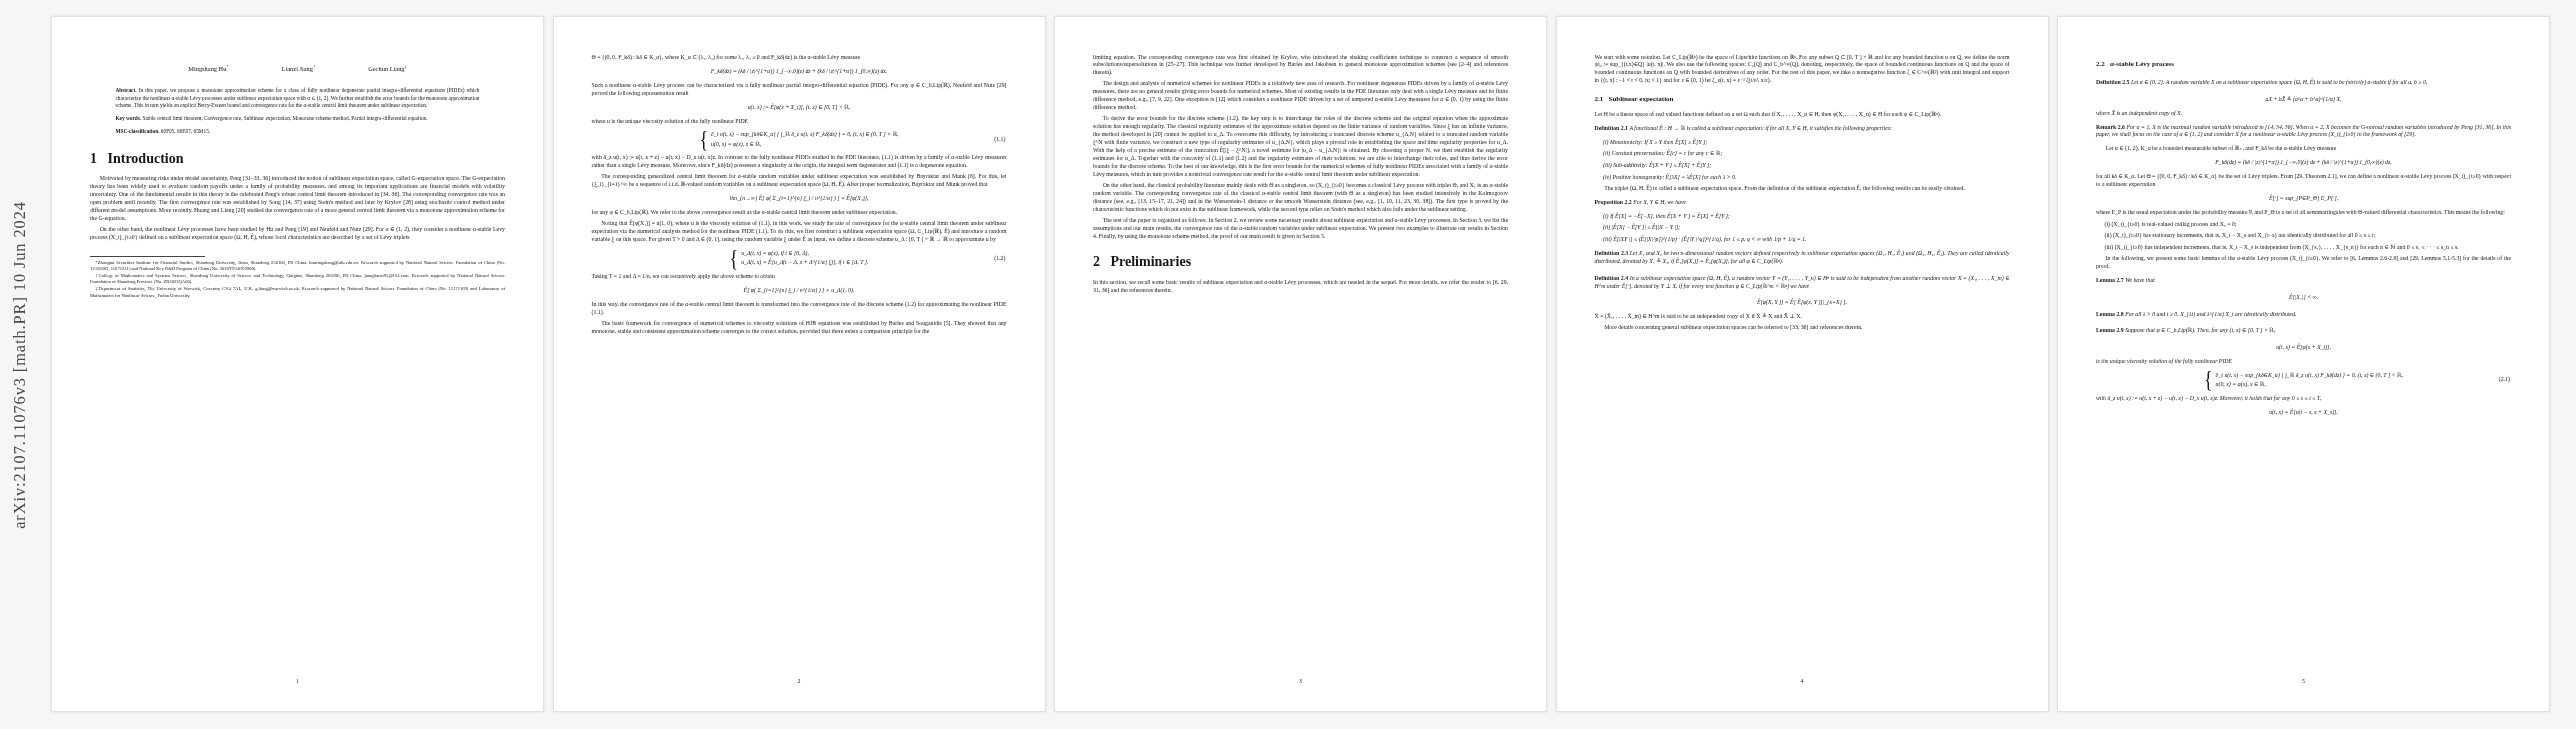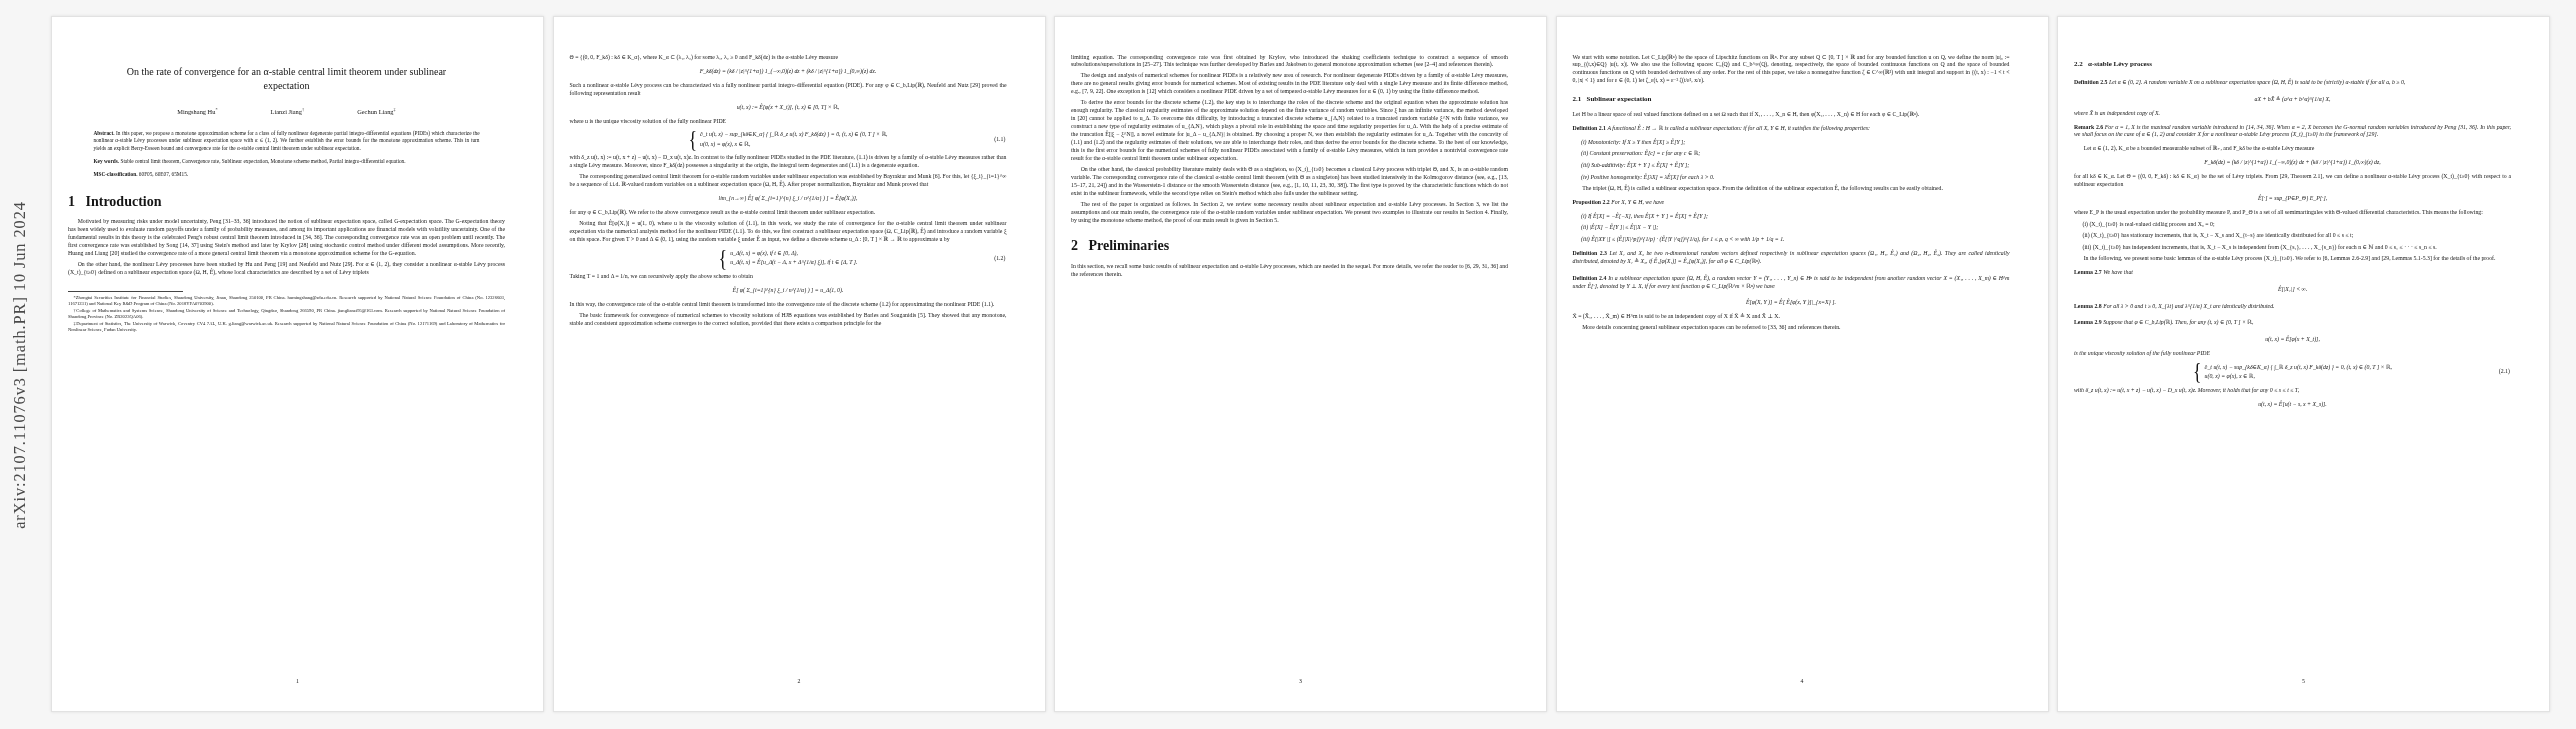--- a/index.html
+++ b/index.html
@@ -18,21 +18,21 @@
     white-space:nowrap;
   }
   .pages-row{
     position:absolute;left:51px;top:16px;
     display:flex;gap:8.5px;
   }
   .page{
     width:493px;height:696px;box-sizing:border-box;
     background:#ffffff;border:0.6px solid #e2e2e2;
     box-shadow:0 0 3px rgba(0,0,0,0.10);
-    padding:35px 38px 0 16px;
+    padding:35px 38px 0 38px;
     font-size:5.8px;line-height:1.38;
     position:relative;display:flex;flex-direction:column;
   }
   .title{
     text-align:center;font-size:10px;line-height:1.35;
     margin:13.4px 43px 2.4px 43px;
   }
   .authors{
     display:flex;justify-content:center;gap:53px;
     margin:12px 0 12px 0;font-size:6.4px;
@@ -69,21 +69,20 @@
     position:absolute;bottom:25.5px;left:0;right:0;
     text-align:center;font-size:5.8px;
   }
 </style>
 </head>
 <body>
 
 <div class="arxiv-stamp">arXiv:2107.11076v3  [math.PR]  10 Jun 2024</div>
 <div class="pages-row" id="pages-row">
     <div class="page">
-      <div class="title">On the rate of convergence for an α-stable central limit theorem under sublinear expectation</div>
       <div class="authors">
         <span class="author"><span>Mingshang Hu</span><sup>*</sup></span>
         <span class="author"><span>Lianzi Jiang</span><sup>†</sup></span>
         <span class="author"><span>Gechun Liang</span><sup>‡</sup></span>
       </div>
       <div class="abstract"><b>Abstract.</b> <span>In this paper, we propose a monotone approximation scheme for a class of fully nonlinear degenerate partial integro-differential equations (PIDEs) which characterize the nonlinear α-stable Lévy processes under sublinear expectation space with α ∈ (1, 2). We further establish the error bounds for the monotone approximation scheme. This in turn yields an explicit Berry-Esseen bound and convergence rate for the α-stable central limit theorem under sublinear expectation.</span></div>
       <div class="meta"><b>Key words.</b> <span>Stable central limit theorem, Convergence rate, Sublinear expectation, Monotone scheme method, Partial integro-differential equation.</span></div>
       <div class="meta"><b>MSC-classification.</b> <span>60F05, 60E07, 65M15.</span></div>
       <div class="h1">1&nbsp;&nbsp;&nbsp;Introduction</div>
       <div class="para">Motivated by measuring risks under model uncertainty, Peng [31–33, 36] introduced the notion of sublinear expectation space, called G-expectation space. The G-expectation theory has been widely used to evaluate random payoffs under a family of probability measures, and among its important applications are financial models with volatility uncertainty. One of the fundamental results in this theory is the celebrated Peng's robust central limit theorem introduced in [34, 36]. The corresponding convergence rate was an open problem until recently. The first convergence rate was established by Song [14, 37] using Stein's method and later by Krylov [28] using stochastic control method under different model assumptions. More recently, Huang and Liang [20] studied the convergence rate of a more general central limit theorem via a monotone approximation scheme for the G-equation.</div>

